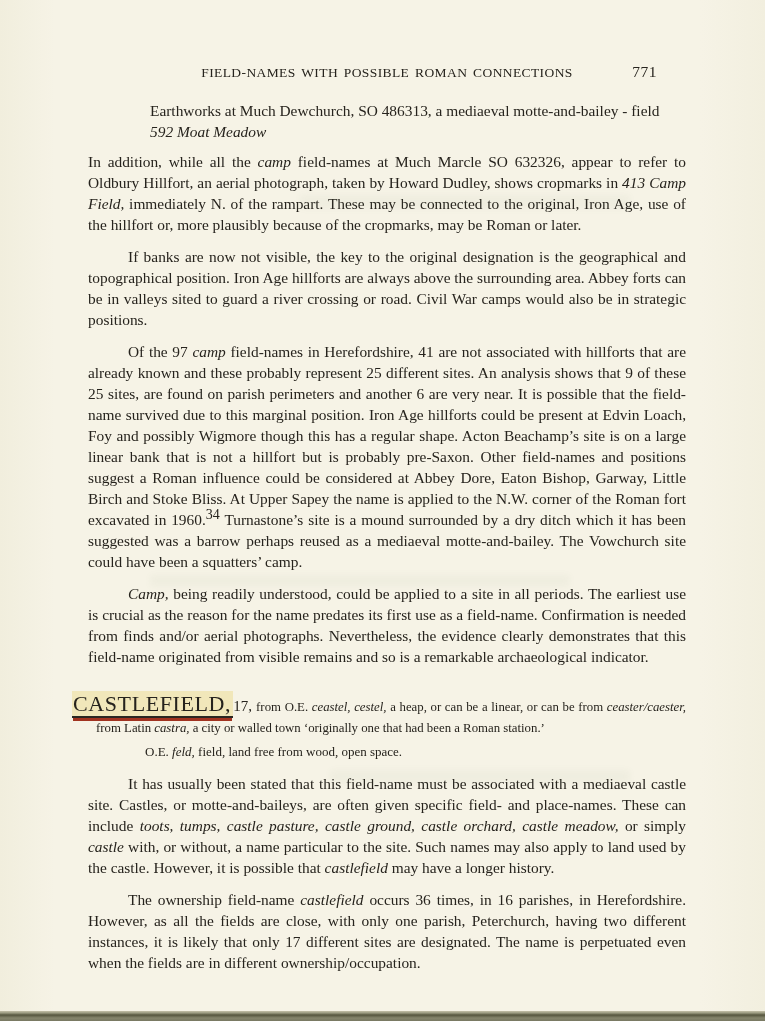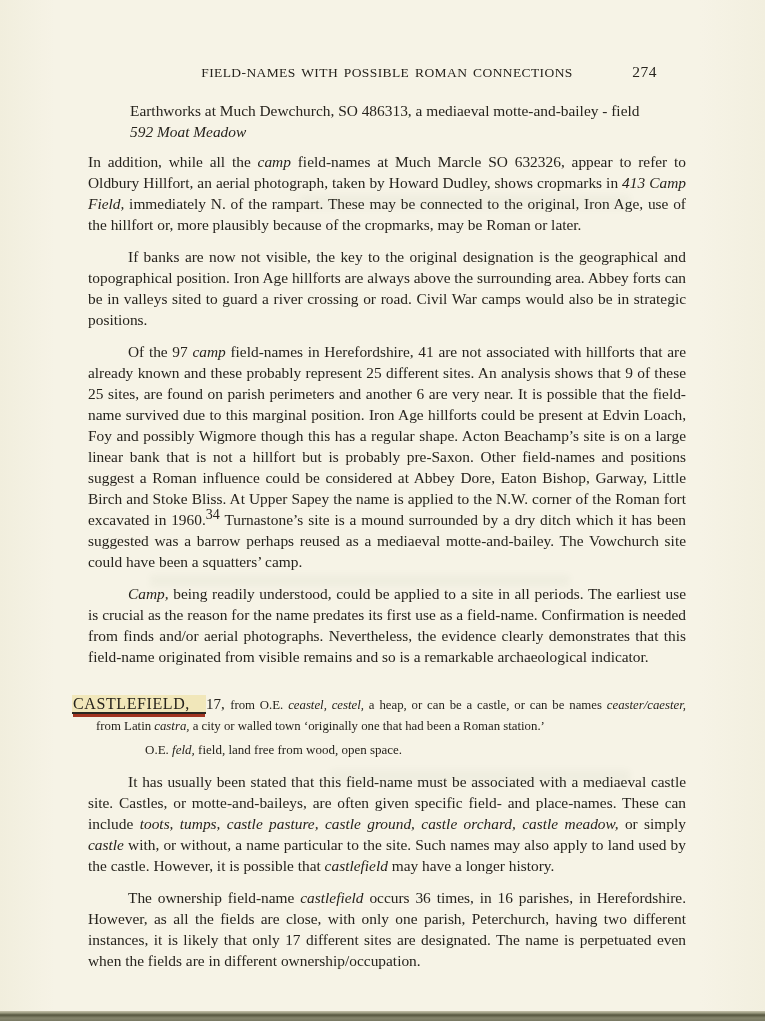--- a/index.html
+++ b/index.html
@@ -44,41 +44,41 @@
   }
   .page-num{
     position:absolute;right:29px;top:-1px;
     font-size:15.5px;letter-spacing:0.5px;
   }
 
   .body-col{font-size:15.4px;line-height:21px;}
   .blk{margin:0;}
   .blk em{}
   .quote{
-    margin:0 0 9px 42px;
+    margin:0 0 9px 62px;
     line-height:21px;
   }
   .para{
     text-align:justify;
     text-indent:40px;
     margin:0 0 11px 0;
   }
   .para.noindent{text-indent:0;}
   .entry{
     margin:26px 0 2px -16px;
     padding-left:24px;
     text-indent:-24px;
     font-size:12.8px;
     line-height:21px;
     text-align:justify;
   }
   .entry-word{
-    font-size:16px;
+    font-size:22px;
     letter-spacing:0.6px;
-    padding:0 16px 0 1px;
+    padding:0 2px 0 1px;
     background:var(--highlight);
     border-bottom:2px solid #2a2722;
     box-shadow:0 4px 0 -1px var(--redmark);
   }
   .entry-num{font-size:15px;}
   .subnote{
     margin:3px 0 12px 57px;
     font-size:13px;
     line-height:19px;
   }
@@ -87,29 +87,29 @@
 </head>
 <body>
 
 <div class="page">
   <div class="ghost g1"></div>
   <div class="ghost g2"></div>
   <div class="ghost g3"></div>
 
   <div class="running-head">
     <span>FIELD-NAMES WITH POSSIBLE ROMAN CONNECTIONS</span>
-    <span class="page-num">274</span>
+    <span class="page-num">771</span>
   </div>
 
   <div class="body-col">
       <p class="blk quote"><span>Earthworks at Much Dewchurch, SO 486313, a mediaeval motte-and-bailey - field</span><br><em>592 Moat Meadow</em></p>
       <p class="blk para noindent"><span>In addition, while all the </span><em>camp</em><span> field-names at Much Marcle SO 632326, appear to refer to Oldbury Hillfort, an aerial photograph, taken by Howard Dudley, shows cropmarks in </span><em>413 Camp Field,</em><span> immediately N. of the rampart. These may be connected to the original, Iron Age, use of the hillfort or, more plausibly because of the cropmarks, may be Roman or later.</span></p>
       <p class="blk para"><span>If banks are now not visible, the key to the original designation is the geographical and topographical position. Iron Age hillforts are always above the surrounding area. Abbey forts can be in valleys sited to guard a river crossing or road. Civil War camps would also be in strategic positions.</span></p>
       <p class="blk para"><span>Of the 97 </span><em>camp</em><span> field-names in Herefordshire, 41 are not associated with hillforts that are already known and these probably represent 25 different sites. An analysis shows that 9 of these 25 sites, are found on parish perimeters and another 6 are very near. It is possible that the field-name survived due to this marginal position. Iron Age hillforts could be present at Edvin Loach, Foy and possibly Wigmore though this has a regular shape. Acton Beachamp’s site is on a large linear bank that is not a hillfort but is probably pre-Saxon. Other field-names and positions suggest a Roman influence could be considered at Abbey Dore, Eaton Bishop, Garway, Little Birch and Stoke Bliss. At Upper Sapey the name is applied to the N.W. corner of the Roman fort excavated in 1960.</span><sup>34</sup><span> Turnastone’s site is a mound surrounded by a dry ditch which it has been suggested was a barrow perhaps reused as a mediaeval motte-and-bailey. The Vowchurch site could have been a squatters’ camp.</span></p>
       <p class="blk para"><em>Camp,</em><span> being readily understood, could be applied to a site in all periods. The earliest use is crucial as the reason for the name predates its first use as a field-name. Confirmation is needed from finds and/or aerial photographs. Nevertheless, the evidence clearly demonstrates that this field-name originated from visible remains and so is a remarkable archaeological indicator.</span></p>
-      <p class="blk entry"><span class="entry-word">CASTLEFIELD,</span><span class="entry-num">17, </span><span>from O.E. </span><em>ceastel, cestel,</em><span> a heap, or can be a castle, or can be names </span><em>ceaster/caester,</em><span> from Latin </span><em>castra,</em><span> a city or walled town ‘originally one that had been a Roman station.’</span></p>
+      <p class="blk entry"><span class="entry-word">CASTLEFIELD,</span><span class="entry-num">17, </span><span>from O.E. </span><em>ceastel, cestel,</em><span> a heap, or can be a linear, or can be from </span><em>ceaster/caester,</em><span> from Latin </span><em>castra,</em><span> a city or walled town ‘originally one that had been a Roman station.’</span></p>
       <p class="blk subnote"><span>O.E. </span><em>feld,</em><span> field, land free from wood, open space.</span></p>
       <p class="blk para"><span>It has usually been stated that this field-name must be associated with a mediaeval castle site. Castles, or motte-and-baileys, are often given specific field- and place-names. These can include </span><em>toots, tumps, castle pasture, castle ground, castle orchard, castle meadow,</em><span> or simply </span><em>castle</em><span> with, or without, a name particular to the site. Such names may also apply to land used by the castle. However, it is possible that </span><em>castlefield</em><span> may have a longer history.</span></p>
       <p class="blk para"><span>The ownership field-name </span><em>castlefield</em><span> occurs 36 times, in 16 parishes, in Herefordshire. However, as all the fields are close, with only one parish, Peterchurch, having two different instances, it is likely that only 17 different sites are designated. The name is perpetuated even when the fields are in different ownership/occupation.</span></p>
     </div>
 
   <div class="page-edge"></div>
 </div>
 
 </body></html>

